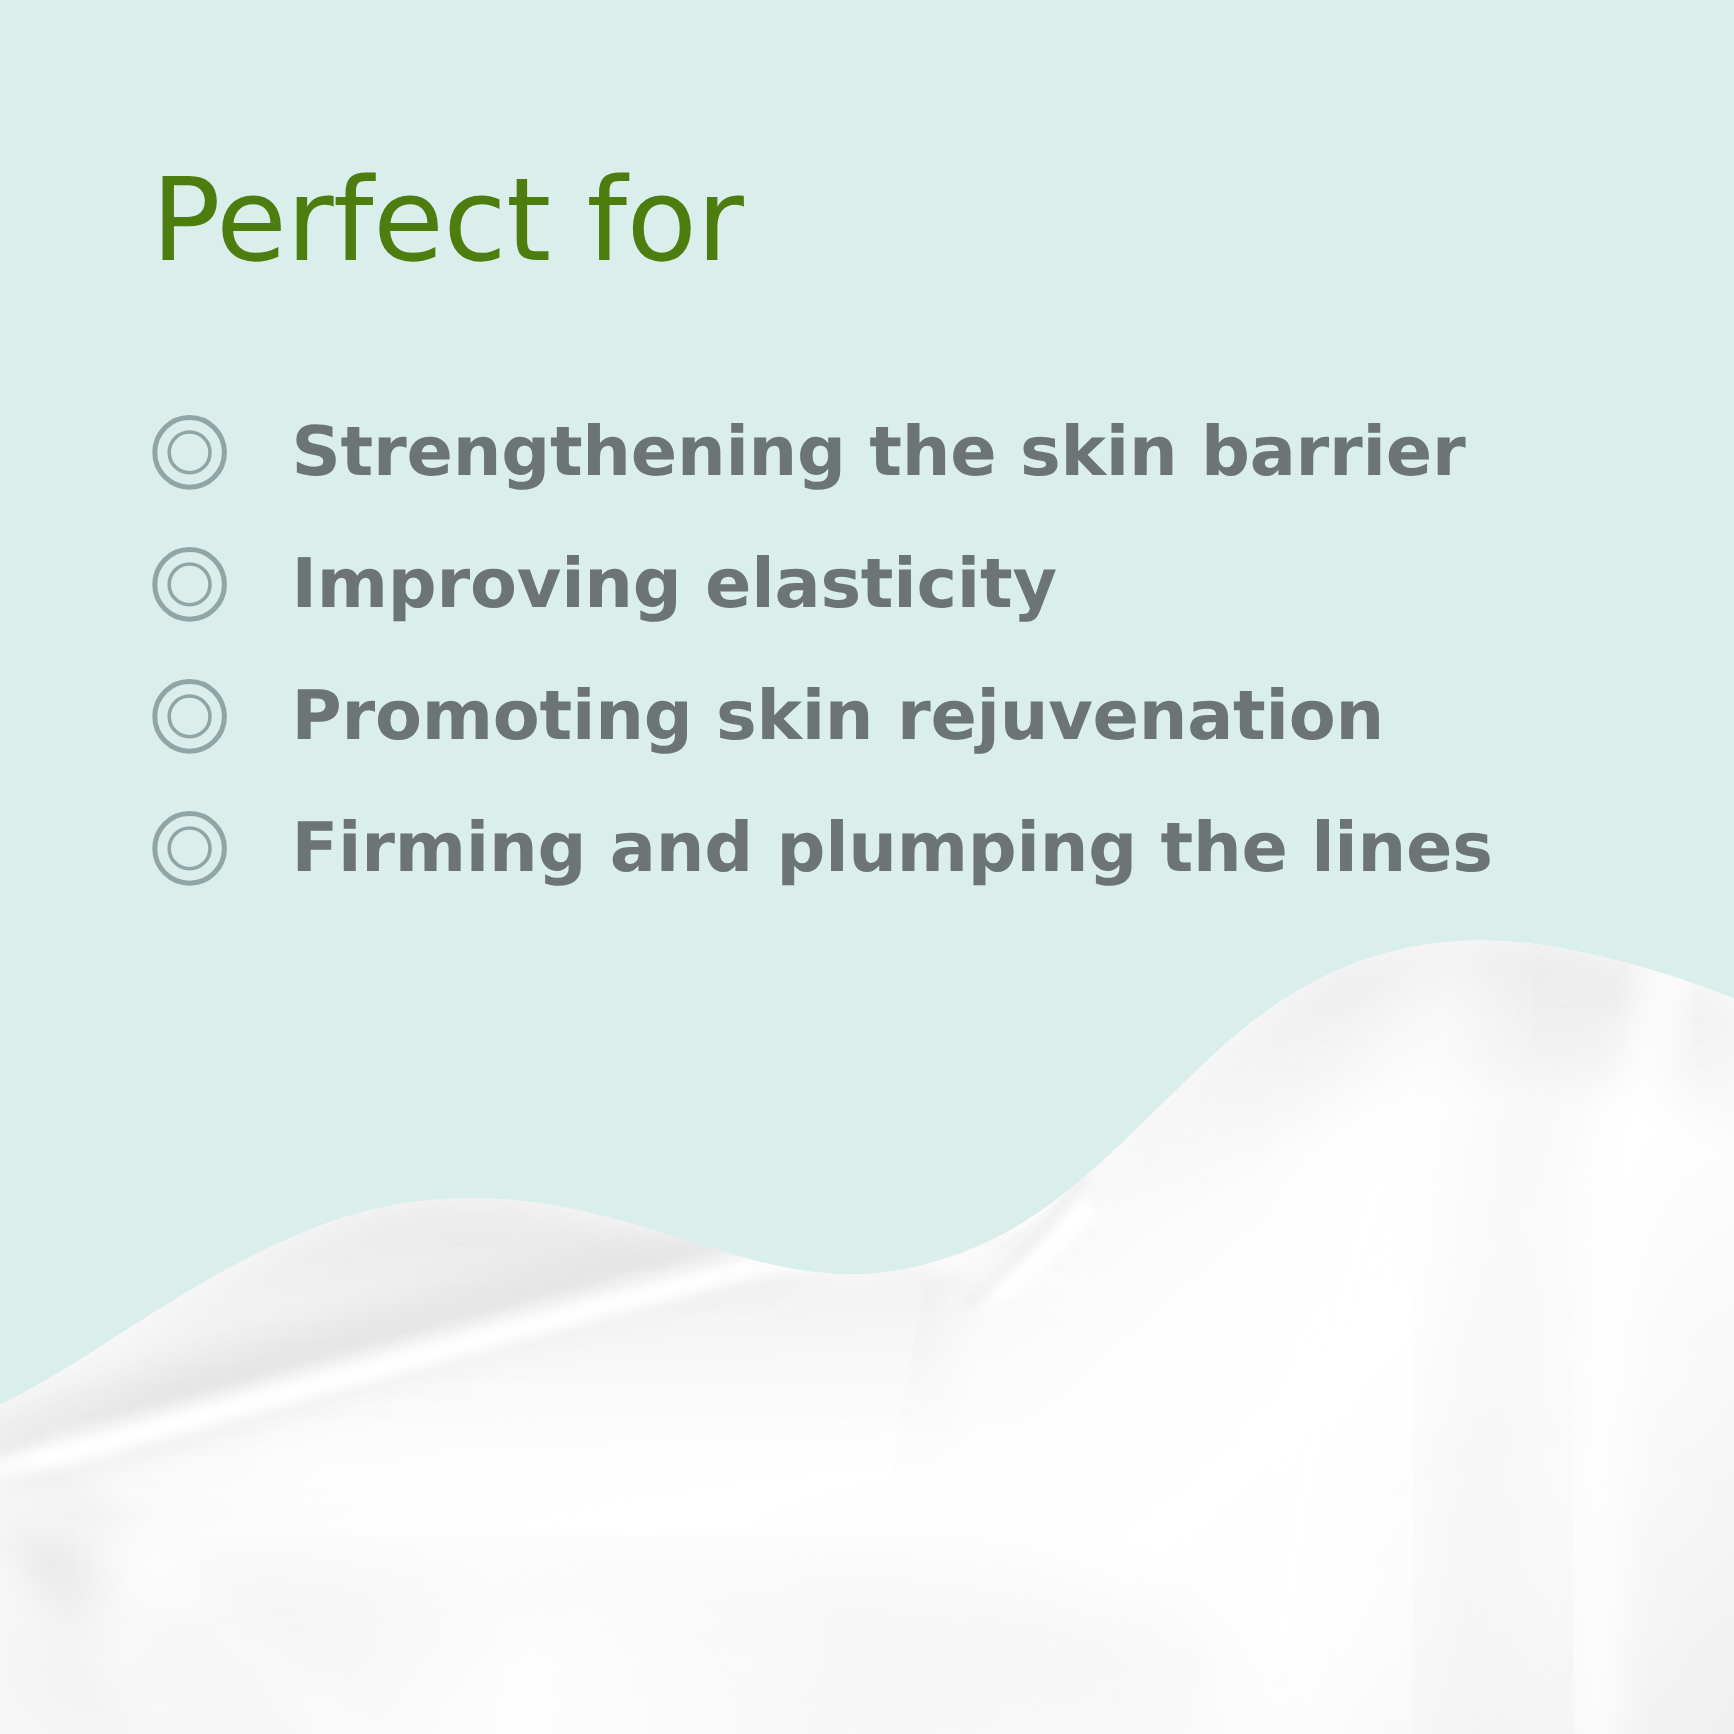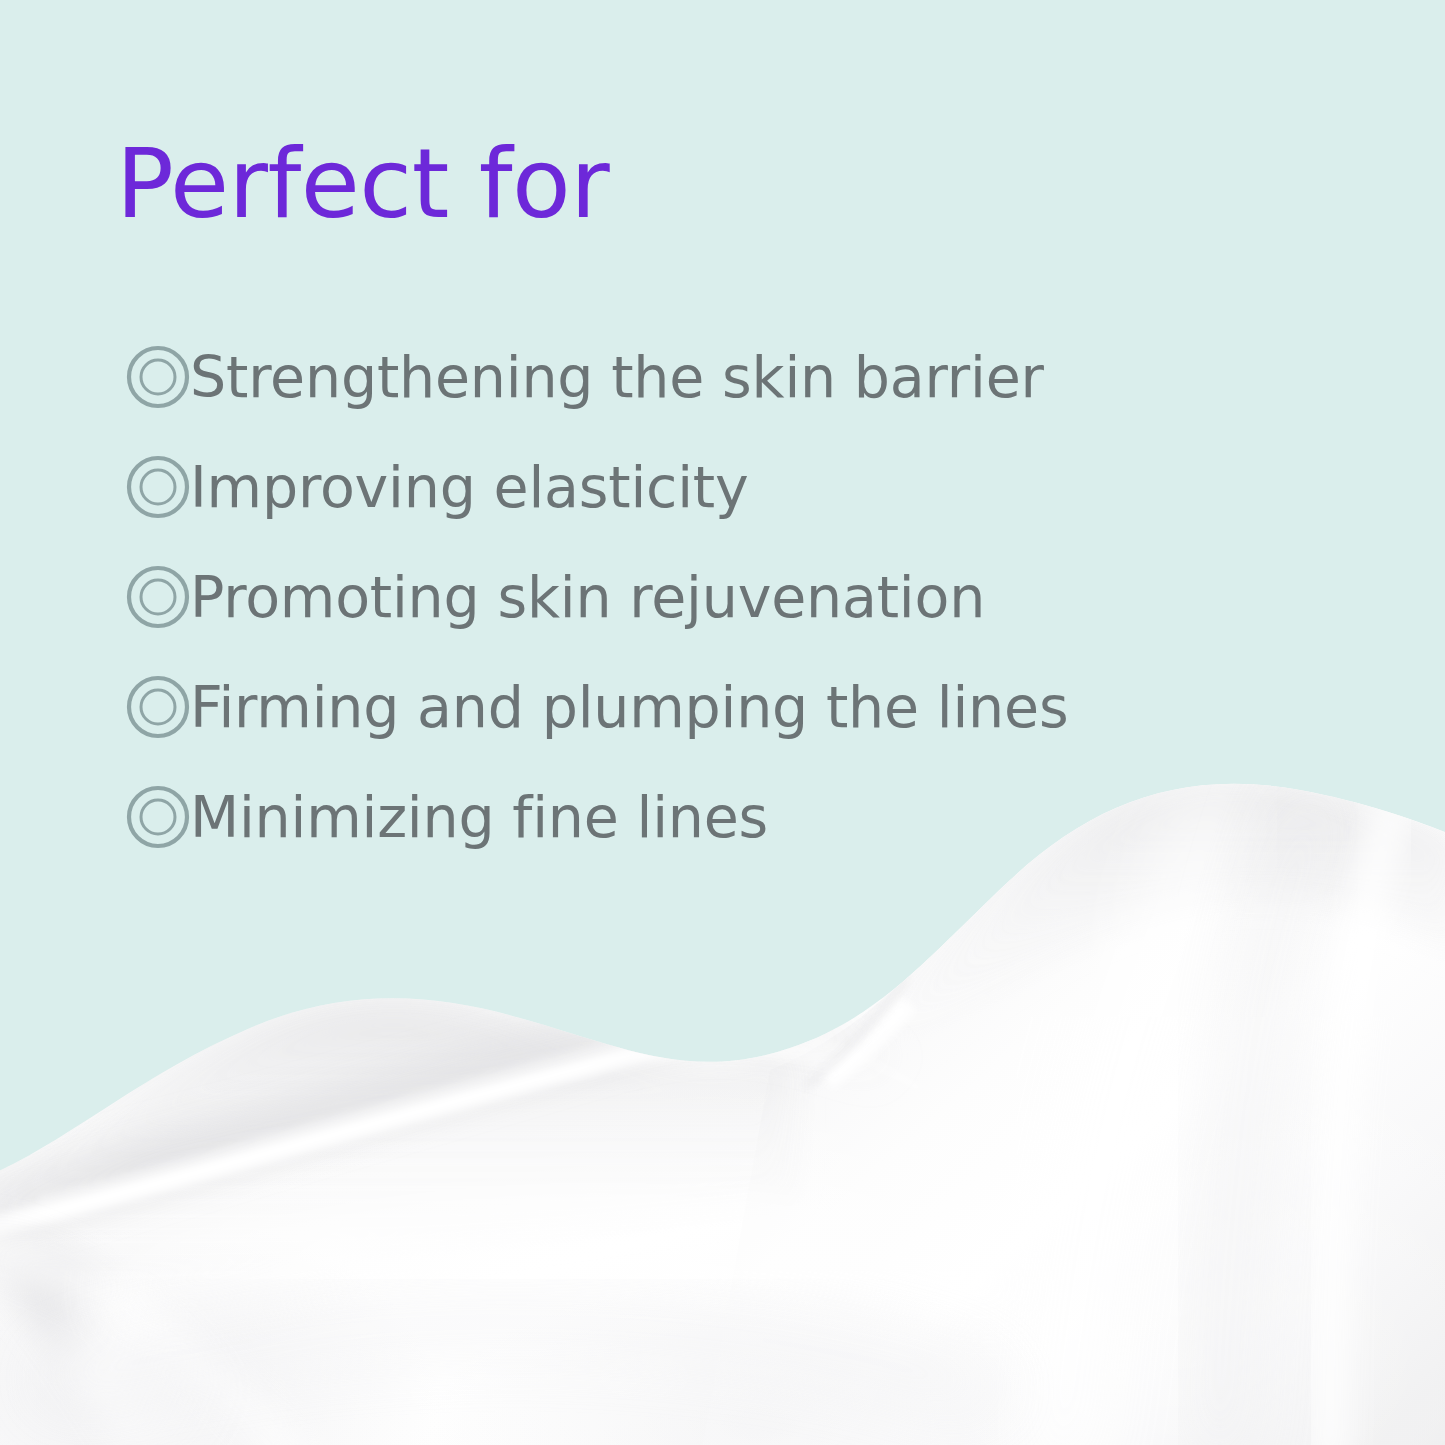--- a/index.html
+++ b/index.html
@@ -32,29 +32,29 @@
   #content {
     position: absolute;
     left: 0;
     top: 0;
     width: 1445px;
     height: 1445px;
   }
 
   .page-title {
     position: absolute;
-    left: 116px;
+    left: 126px;
     top: 136px;
     margin: 0;
     font-family: "DejaVu Sans", "Liberation Sans", sans-serif;
     font-weight: 400;
     font-size: 96px;
     line-height: 1.0;
     letter-spacing: -0.5px;
-    color: #6d28d9;
+    color: #4d7c0f;
     white-space: nowrap;
   }
 
   .benefit-list {
     position: absolute;
     left: 126px;
     top: 322px;
     margin: 0;
     padding: 0;
     list-style: none;
@@ -69,25 +69,26 @@
 
   .ring-icon {
     flex: 0 0 auto;
     width: 64px;
     height: 64px;
     display: block;
   }
 
   .benefit-label {
     font-family: "DejaVu Sans", "Liberation Sans", sans-serif;
-    font-weight: 400;
+    font-weight: 700;
     font-size: 57px;
     line-height: 1.0;
     letter-spacing: -0.2px;
     color: #6c7476;
+    margin-left: 53px;
     white-space: nowrap;
   }
 </style>
 </head>
 <body>
 
 <div id="canvas">
 
   <svg id="cream-art" viewBox="0 0 1445 1445" preserveAspectRatio="none" aria-hidden="true">
     <defs>
@@ -275,23 +276,16 @@
       </li>
 
       <li class="benefit-item">
         <svg class="ring-icon" viewBox="0 0 64 64" aria-hidden="true">
           <circle cx="32" cy="32" r="29" fill="none" stroke="#8fa5a6" stroke-width="4.2"></circle>
           <circle cx="32" cy="32" r="17" fill="none" stroke="#8fa5a6" stroke-width="3"></circle>
         </svg>
         <span class="benefit-label">Firming and plumping the lines</span>
       </li>
 
-      <li class="benefit-item">
-        <svg class="ring-icon" viewBox="0 0 64 64" aria-hidden="true">
-          <circle cx="32" cy="32" r="29" fill="none" stroke="#8fa5a6" stroke-width="4.2"></circle>
-          <circle cx="32" cy="32" r="17" fill="none" stroke="#8fa5a6" stroke-width="3"></circle>
-        </svg>
-        <span class="benefit-label">Minimizing fine lines</span>
-      </li>
 
     </ul>
   </div>
 </div>
 
 </body></html>

